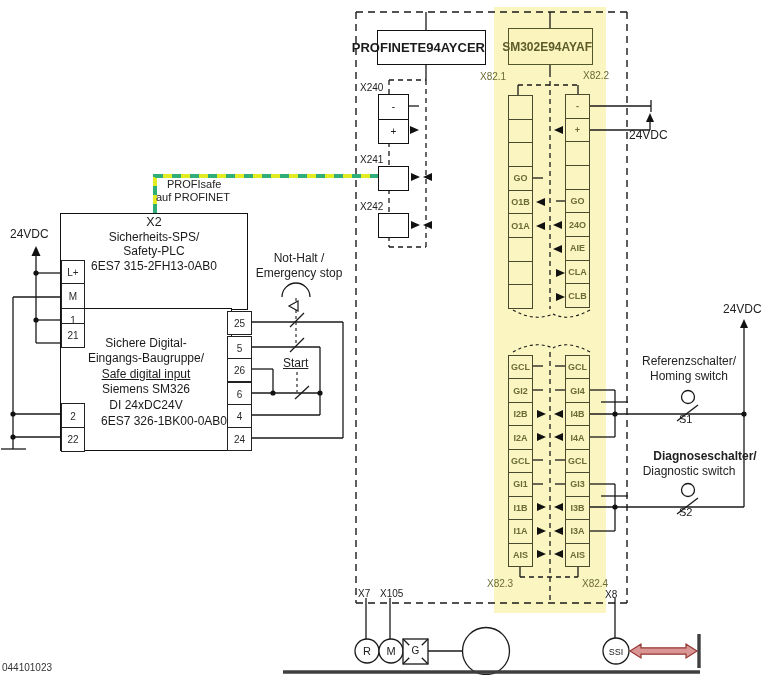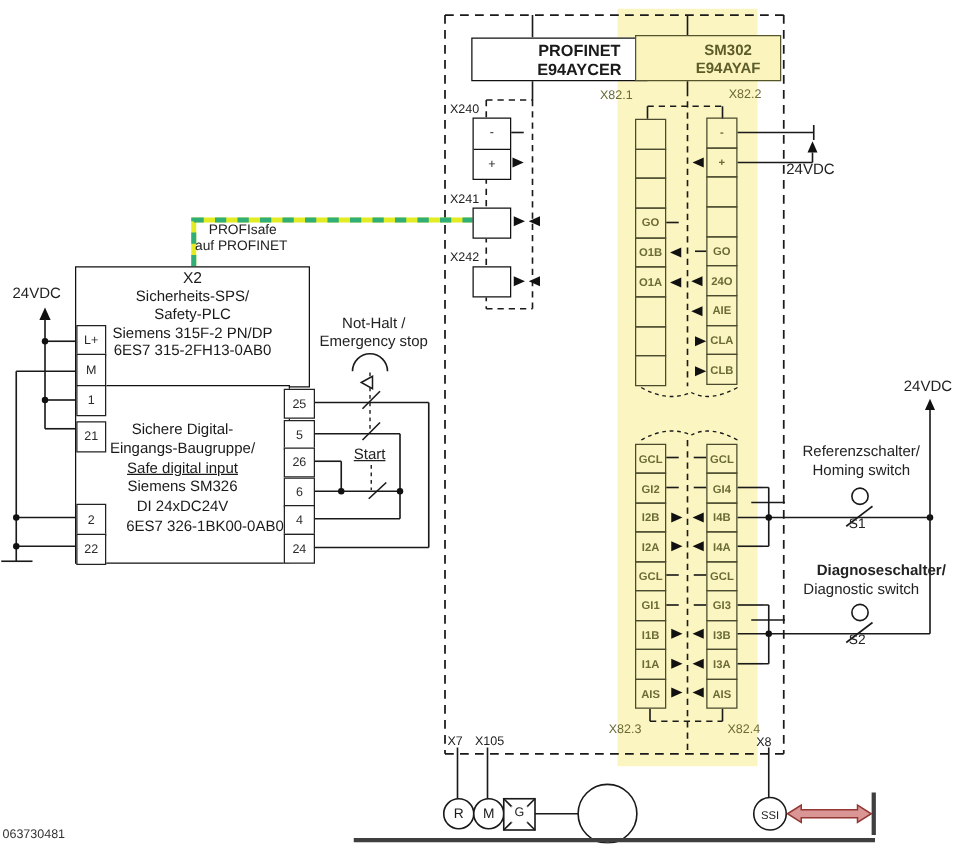--- a/index.html
+++ b/index.html
@@ -12,21 +12,21 @@
   svg.wires .dash{stroke-dasharray:5 4;}
   svg.wires .bdash{stroke-dasharray:7 5;stroke-width:1.4;}
   svg.wires .adash{stroke-dasharray:3 3;stroke-width:1.1;}
   svg.wires polygon{fill:#111;stroke:none;}
   svg.wires .dot{fill:#111;stroke:none;}
   svg.wires .thick{stroke:#3f3f3f;stroke-width:3.4;}
   svg.wires .sym{fill:#fff;stroke:#1a1a1a;stroke-width:1.3;}
   .z2{z-index:2;}
   .band{position:absolute;left:494px;top:7px;width:112px;height:606px;background:#FBF5C1;z-index:0;}
   .box{position:absolute;background:#fff;border:1.4px solid #111;z-index:2;
-       display:flex;flex-direction:column;align-items:center;justify-content:center;text-align:center;padding-left:32px;}
+       display:flex;flex-direction:row;align-items:center;justify-content:flex-end;text-align:center;}
   .mod-title{font-weight:bold;font-size:13px;line-height:15px;}
   .sm302{background:#FBF4BC;border:1.3px solid #55552c;color:#5c5c2b;}
   .sm302 .mod-title{font-size:12px;line-height:14px;}
   .plcbox{position:absolute;background:#fff;border:1.3px solid #111;z-index:2;text-align:center;}
   .plcbox .tx{font-size:12px;line-height:14.6px;}
   .tcol{position:absolute;width:25px;display:flex;flex-direction:column;z-index:2;}
   .tcell{flex:1;border:1px solid #4a4a2e;margin-top:-1px;display:flex;align-items:center;
          justify-content:center;font-size:9px;font-weight:600;color:#6b6b35;}
   .tcell:first-child{margin-top:0;}
   .tbox{position:absolute;background:#fff;border:1.2px solid #222;z-index:3;display:flex;
@@ -225,36 +225,35 @@
 
   <div class="box sm302" style="left:508px;top:28px;width:83px;height:35px;">
     <div class="mod-title">SM302</div>
     <div class="mod-title">E94AYAF</div>
   </div>
 
   <div class="plcbox" style="left:60px;top:213px;width:186px;height:95px;">
     <div class="tx" style="padding-top:1px;font-size:12.5px;">X2</div>
     <div class="tx">Sicherheits-SPS/</div>
     <div class="tx">Safety-PLC</div>
-    <div class="tx">Siemens 315F-2 PN/DP</div>
     <div class="tx">6ES7 315-2FH13-0AB0</div>
   </div>
   <div class="plcbox" style="left:60px;top:308px;width:170px;height:141px;">
     <div class="tx" style="padding-top:27px;line-height:15.4px;">Sichere Digital-</div>
     <div class="tx" style="line-height:15.4px;">Eingangs-Baugruppe/</div>
     <div class="tx" style="line-height:15.4px;text-decoration:underline;">Safe digital input</div>
     <div class="tx" style="line-height:15.4px;">Siemens SM326</div>
     <div class="tx" style="line-height:15.4px;">DI 24xDC24V</div>
     <div class="tx" style="line-height:16.5px;padding-left:36px;">6ES7 326-1BK00-0AB0</div>
   </div>
 
   <div class="tbox" style="left:61px;top:260px;width:22px;height:23px;">L+</div>
   <div class="tbox" style="left:61px;top:283px;width:22px;height:24px;">M</div>
   <div class="tbox" style="left:61px;top:308px;width:22px;height:23px;">1</div>
-  <div class="tbox" style="left:61px;top:337px;width:22px;height:23px;">21</div>
+  <div class="tbox" style="left:61px;top:323px;width:22px;height:23px;">21</div>
   <div class="tbox" style="left:61px;top:403px;width:22px;height:24px;">2</div>
   <div class="tbox" style="left:61px;top:427px;width:22px;height:23px;">22</div>
   <div class="tbox" style="left:227px;top:311px;width:23px;height:22px;">25</div>
   <div class="tbox" style="left:227px;top:336px;width:23px;height:22px;">5</div>
   <div class="tbox" style="left:227px;top:358px;width:23px;height:22px;">26</div>
   <div class="tbox" style="left:227px;top:382px;width:23px;height:22px;">6</div>
   <div class="tbox" style="left:227px;top:404px;width:23px;height:22px;">4</div>
   <div class="tbox" style="left:227px;top:427px;width:23px;height:22px;">24</div>
 
   <div class="xconn" style="left:378px;top:94px;width:29px;height:48px;">
@@ -338,14 +337,14 @@
 
   <div class="lbl z2" style="left:358px;top:589px;">X7</div>
   <div class="lbl z2" style="left:380px;top:589px;">X105</div>
   <div class="lbl z2" style="left:605px;top:590px;">X8</div>
 
   <div class="letter" style="left:355px;top:645px;width:24px;">R</div>
   <div class="letter" style="left:379px;top:645px;width:24px;">M</div>
   <div class="letter" style="left:409px;top:644.5px;width:13px;height:13px;background:#fff;font-size:10px;">G</div>
   <div class="letter" style="left:604px;top:646px;width:24px;font-size:9px;">SSI</div>
 
-  <div class="lbl" style="left:2px;top:663px;color:#333;">063730481</div>
+  <div class="lbl" style="left:2px;top:663px;color:#333;">044101023</div>
 </div>
 
 </body></html>

